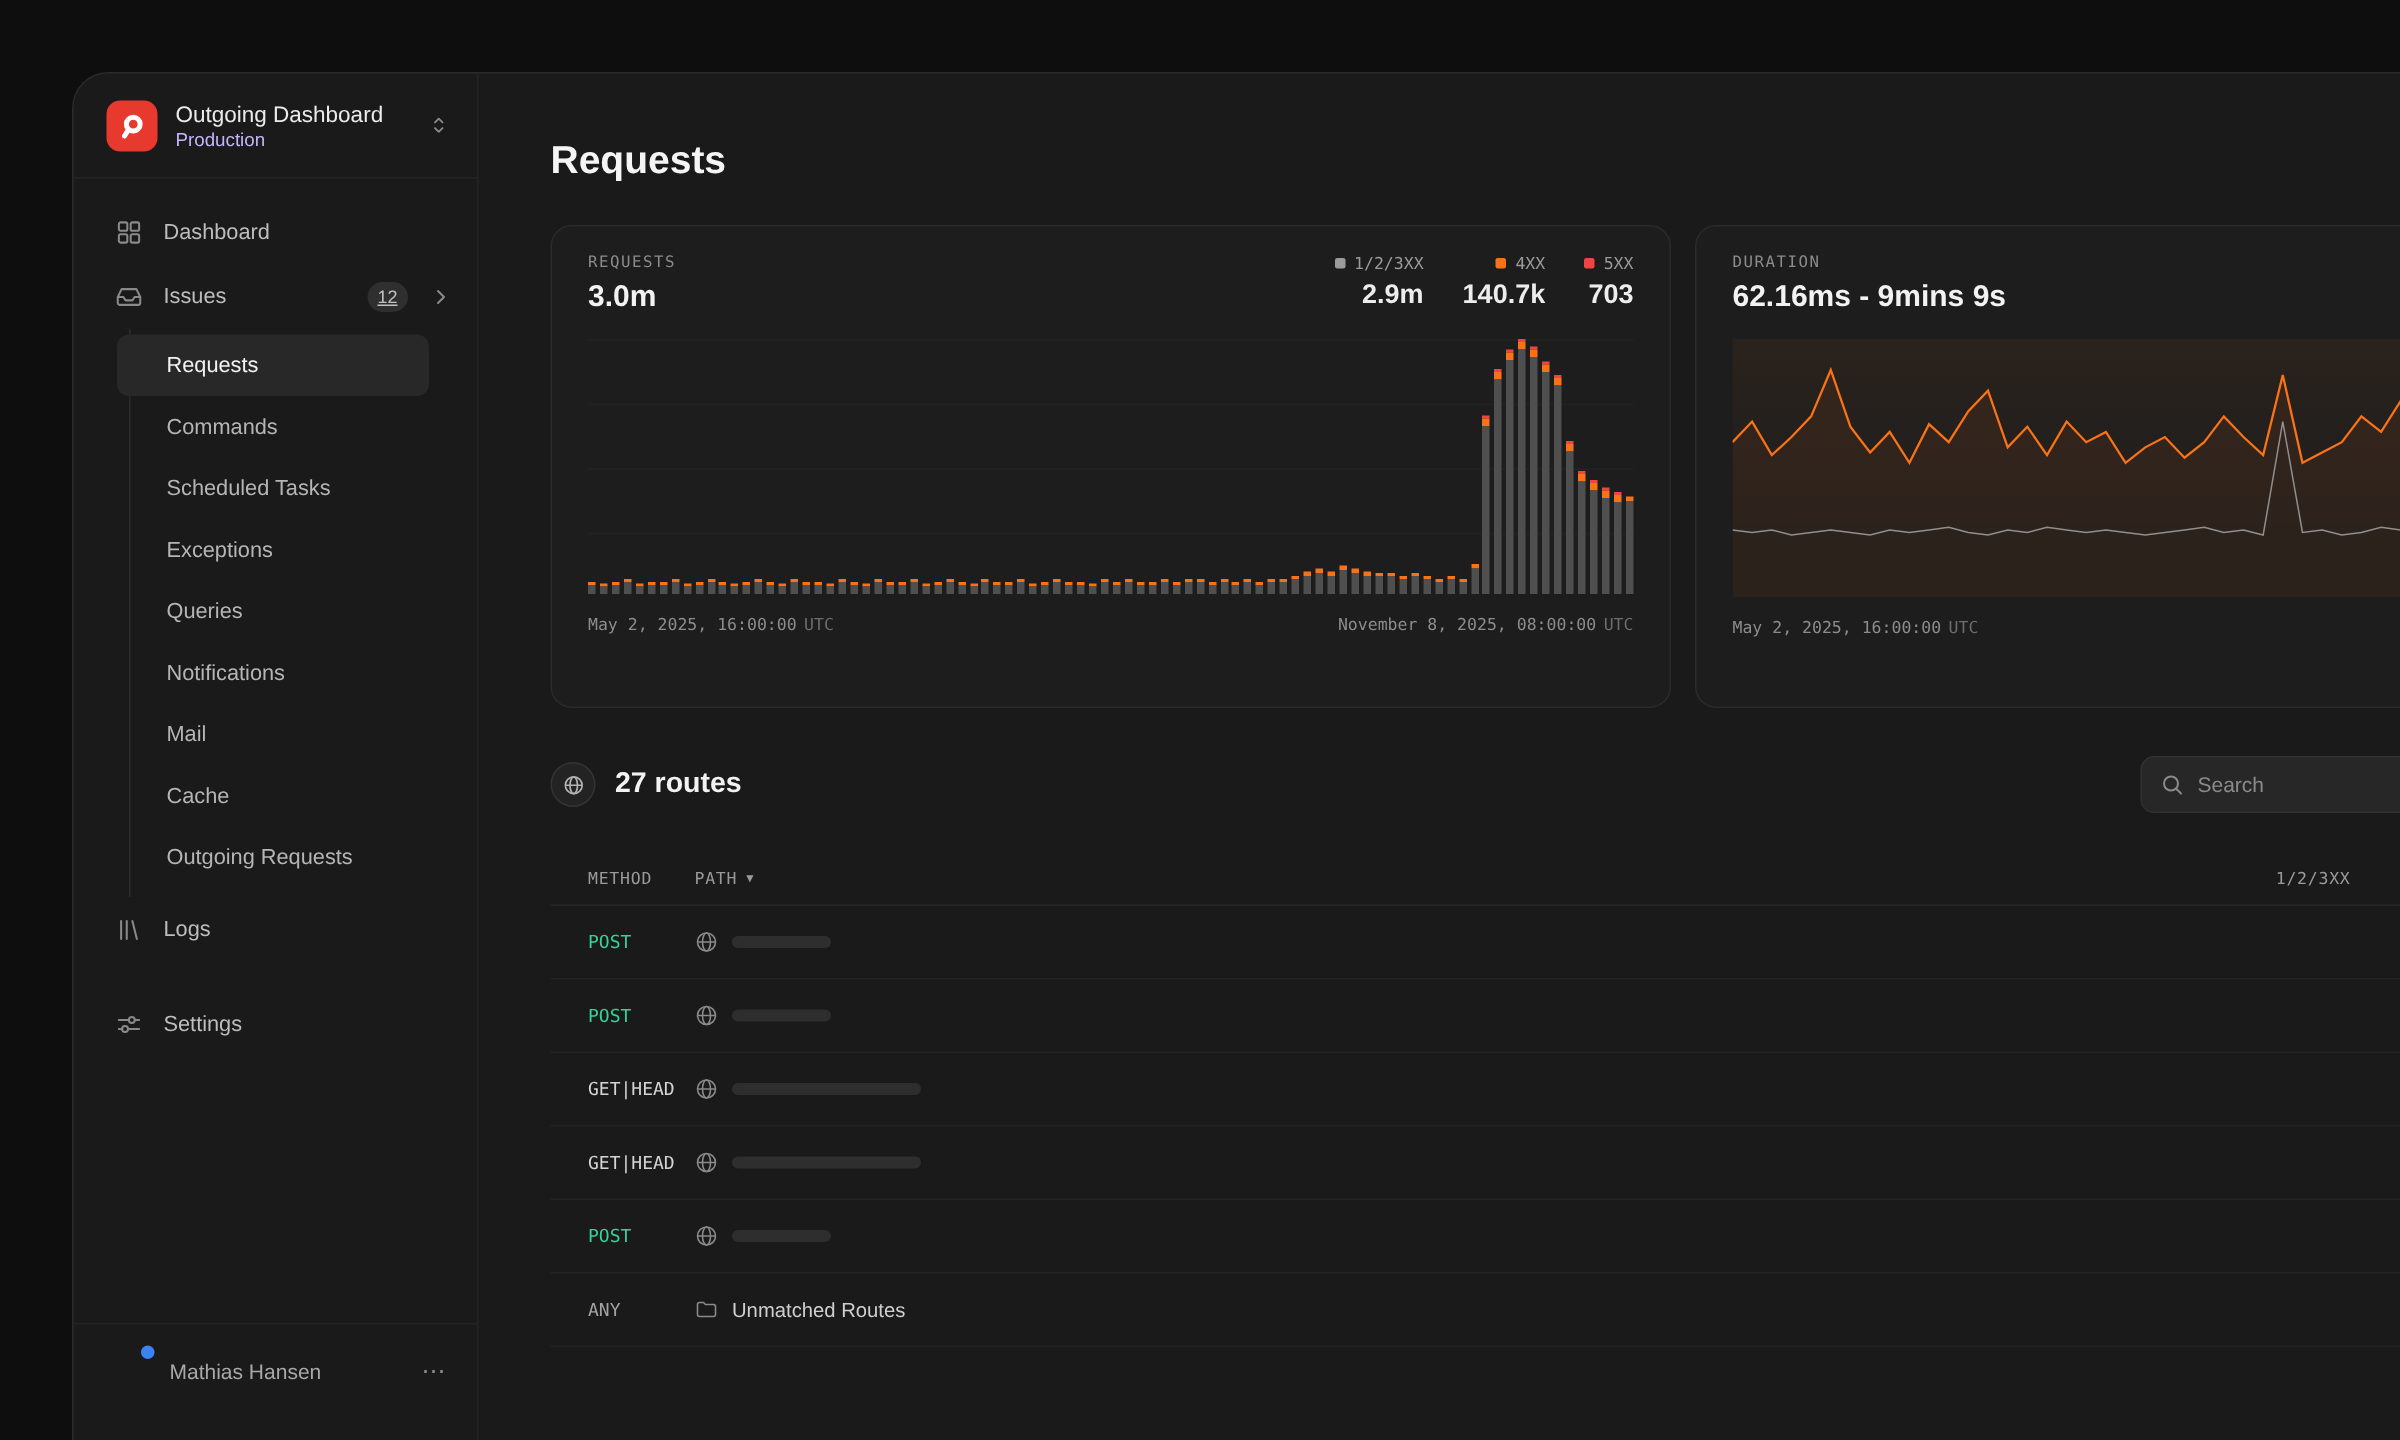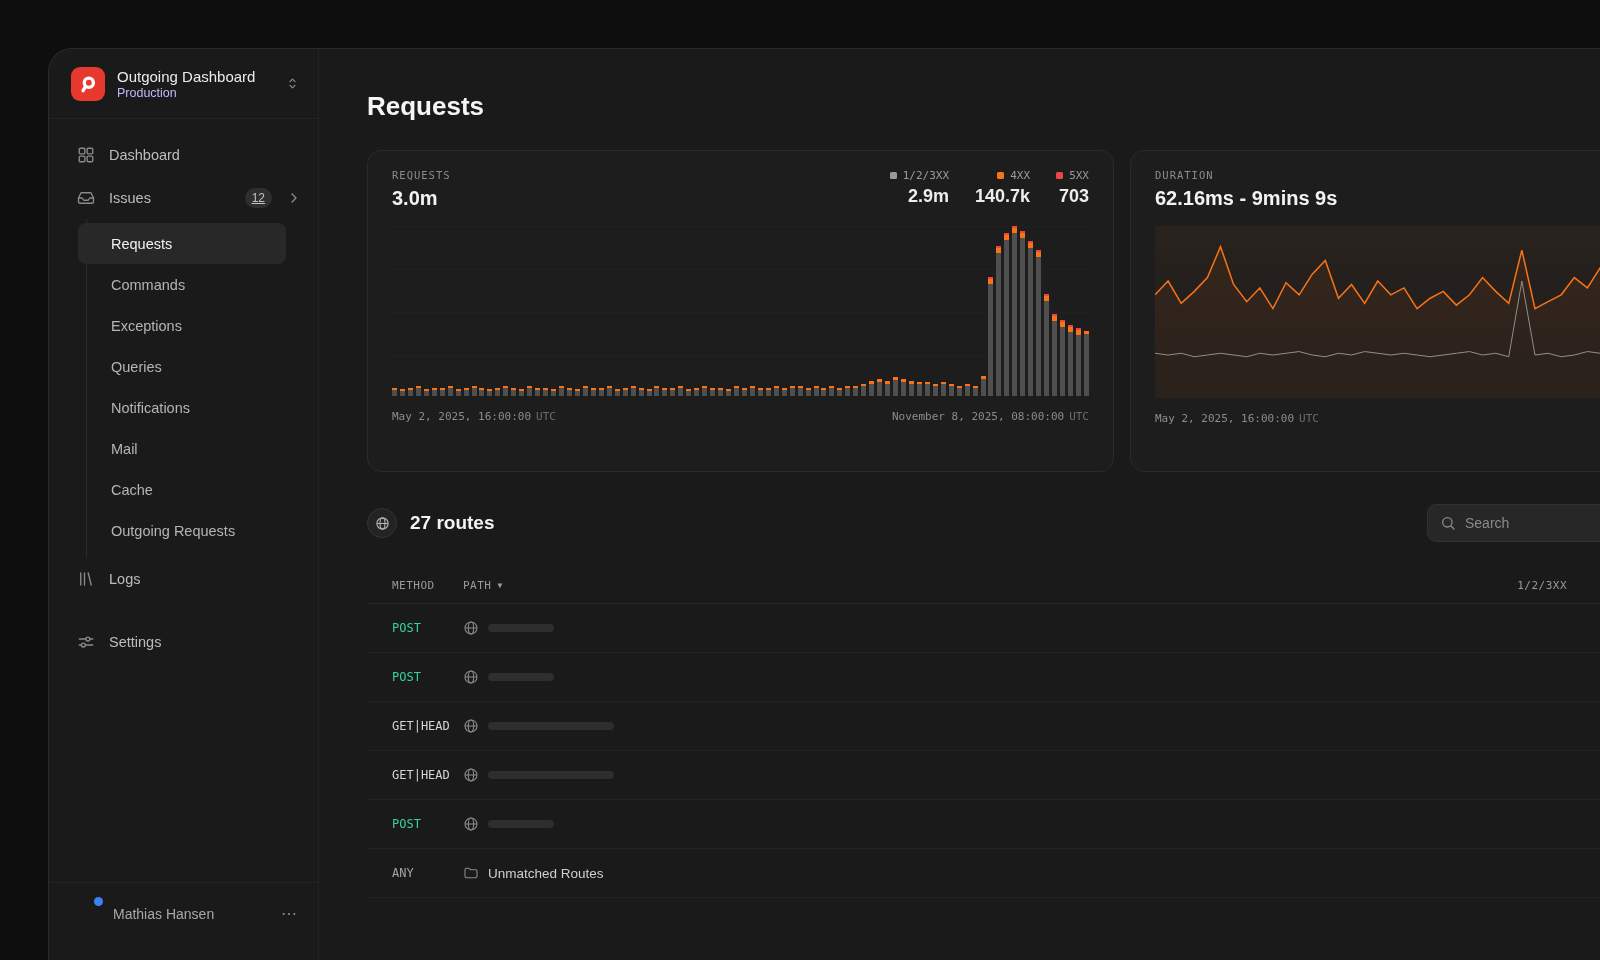--- a/index.html
+++ b/index.html
@@ -170,20 +170,21 @@
           <span class="badge">12</span>
           <span class="chev">
             <svg viewBox="0 0 24 24" fill="none" stroke="currentColor" stroke-width="2" stroke-linecap="round" stroke-linejoin="round">
               <polyline points="9 6 15 12 9 18"></polyline>
             </svg>
           </span>
         </div>
         <div class="sub-list">
           <div class="sub-item active">Requests</div>
           <div class="sub-item">Commands</div>
+          <div class="sub-item">Scheduled Tasks</div>
           <div class="sub-item">Exceptions</div>
           <div class="sub-item">Queries</div>
           <div class="sub-item">Notifications</div>
           <div class="sub-item">Mail</div>
           <div class="sub-item">Cache</div>
           <div class="sub-item">Outgoing Requests</div>
         </div>
         <div class="side-item">
     <span class="s-icon">
             <svg viewBox="0 0 24 24" fill="none" stroke="currentColor" stroke-width="1.8" stroke-linecap="round">

